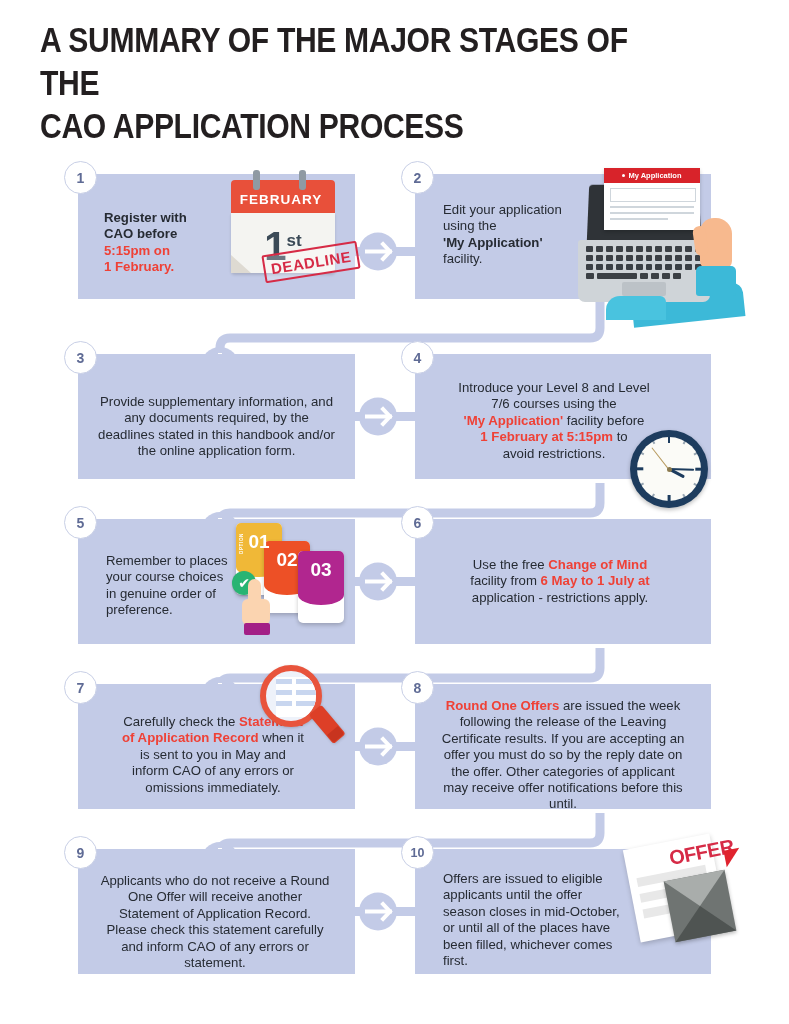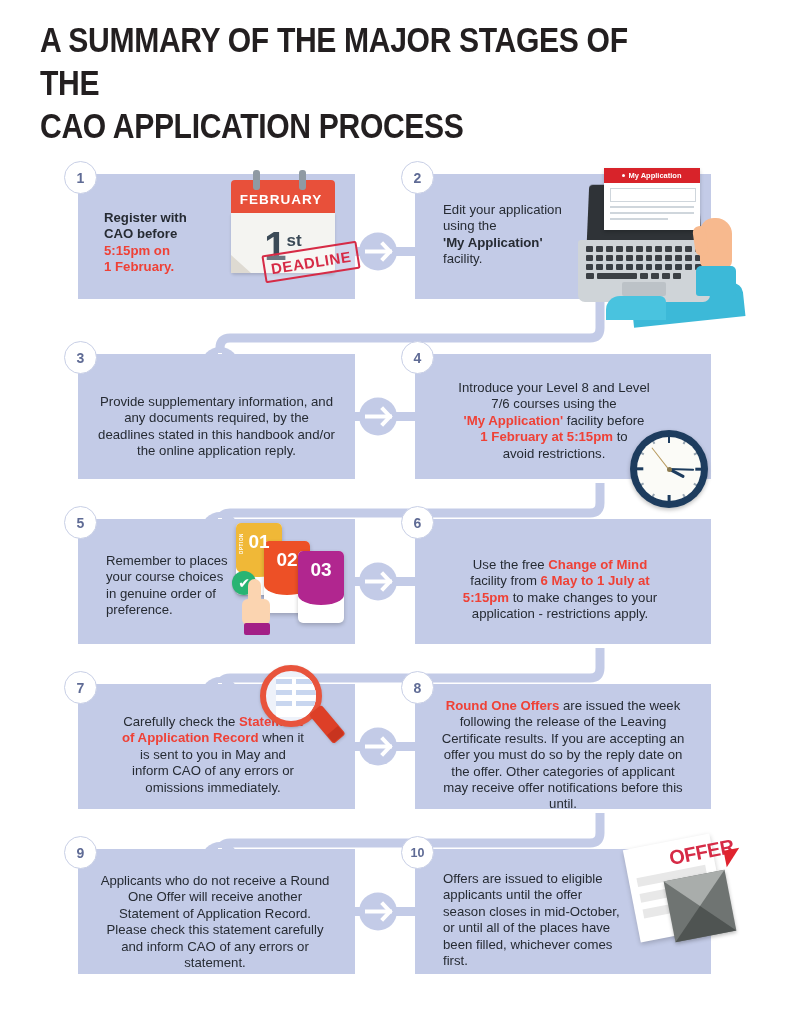--- a/index.html
+++ b/index.html
@@ -335,21 +335,21 @@
         </div>
       </div>
     </div>
     <div class="num" style="left:401px;top:11px;">2</div>
 
     <div class="step" style="left:78px;top:204px;width:277px;height:125px;">
       <div class="step-body ctr" style="left:16px;top:40px;width:245px;">
         <div>Provide supplementary information, and</div>
         <div>any documents required, by the</div>
         <div>deadlines stated in this handbook and/or</div>
-        <div>the online application reply.</div>
+        <div>the online application form.</div>
       </div>
     </div>
     <div class="num" style="left:64px;top:191px;">3</div>
 
     <div class="step" style="left:415px;top:204px;width:296px;height:125px;">
       <div class="step-body ctr" style="left:14px;top:26px;width:250px;">
         <div>Introduce your Level 8 and Level</div>
         <div>7/6 courses using the</div>
         <div>
           <span class="red">'My Application'</span><span> facility before</span>
@@ -417,23 +417,20 @@
     <div class="num" style="left:64px;top:356px;">5</div>
 
     <div class="step" style="left:415px;top:369px;width:296px;height:125px;">
       <div class="step-body ctr" style="left:20px;top:38px;width:250px;">
         <div>
           <span>Use the free </span><span class="red">Change of Mind</span>
         </div>
         <div>
           <span>facility from </span><span class="red">6 May to 1 July at</span>
         </div>
-        <div>
-          <span class="red">5:15pm</span><span> to make changes to your</span>
-        </div>
         <div>application - restrictions apply.</div>
       </div>
     </div>
     <div class="num" style="left:401px;top:356px;">6</div>
 
     <div class="step" style="left:78px;top:534px;width:277px;height:125px;">
       <div class="step-body ctr" style="left:10px;top:30px;width:250px;">
         <div>
           <span>Carefully check the </span><span class="red">Statement</span>
         </div>

